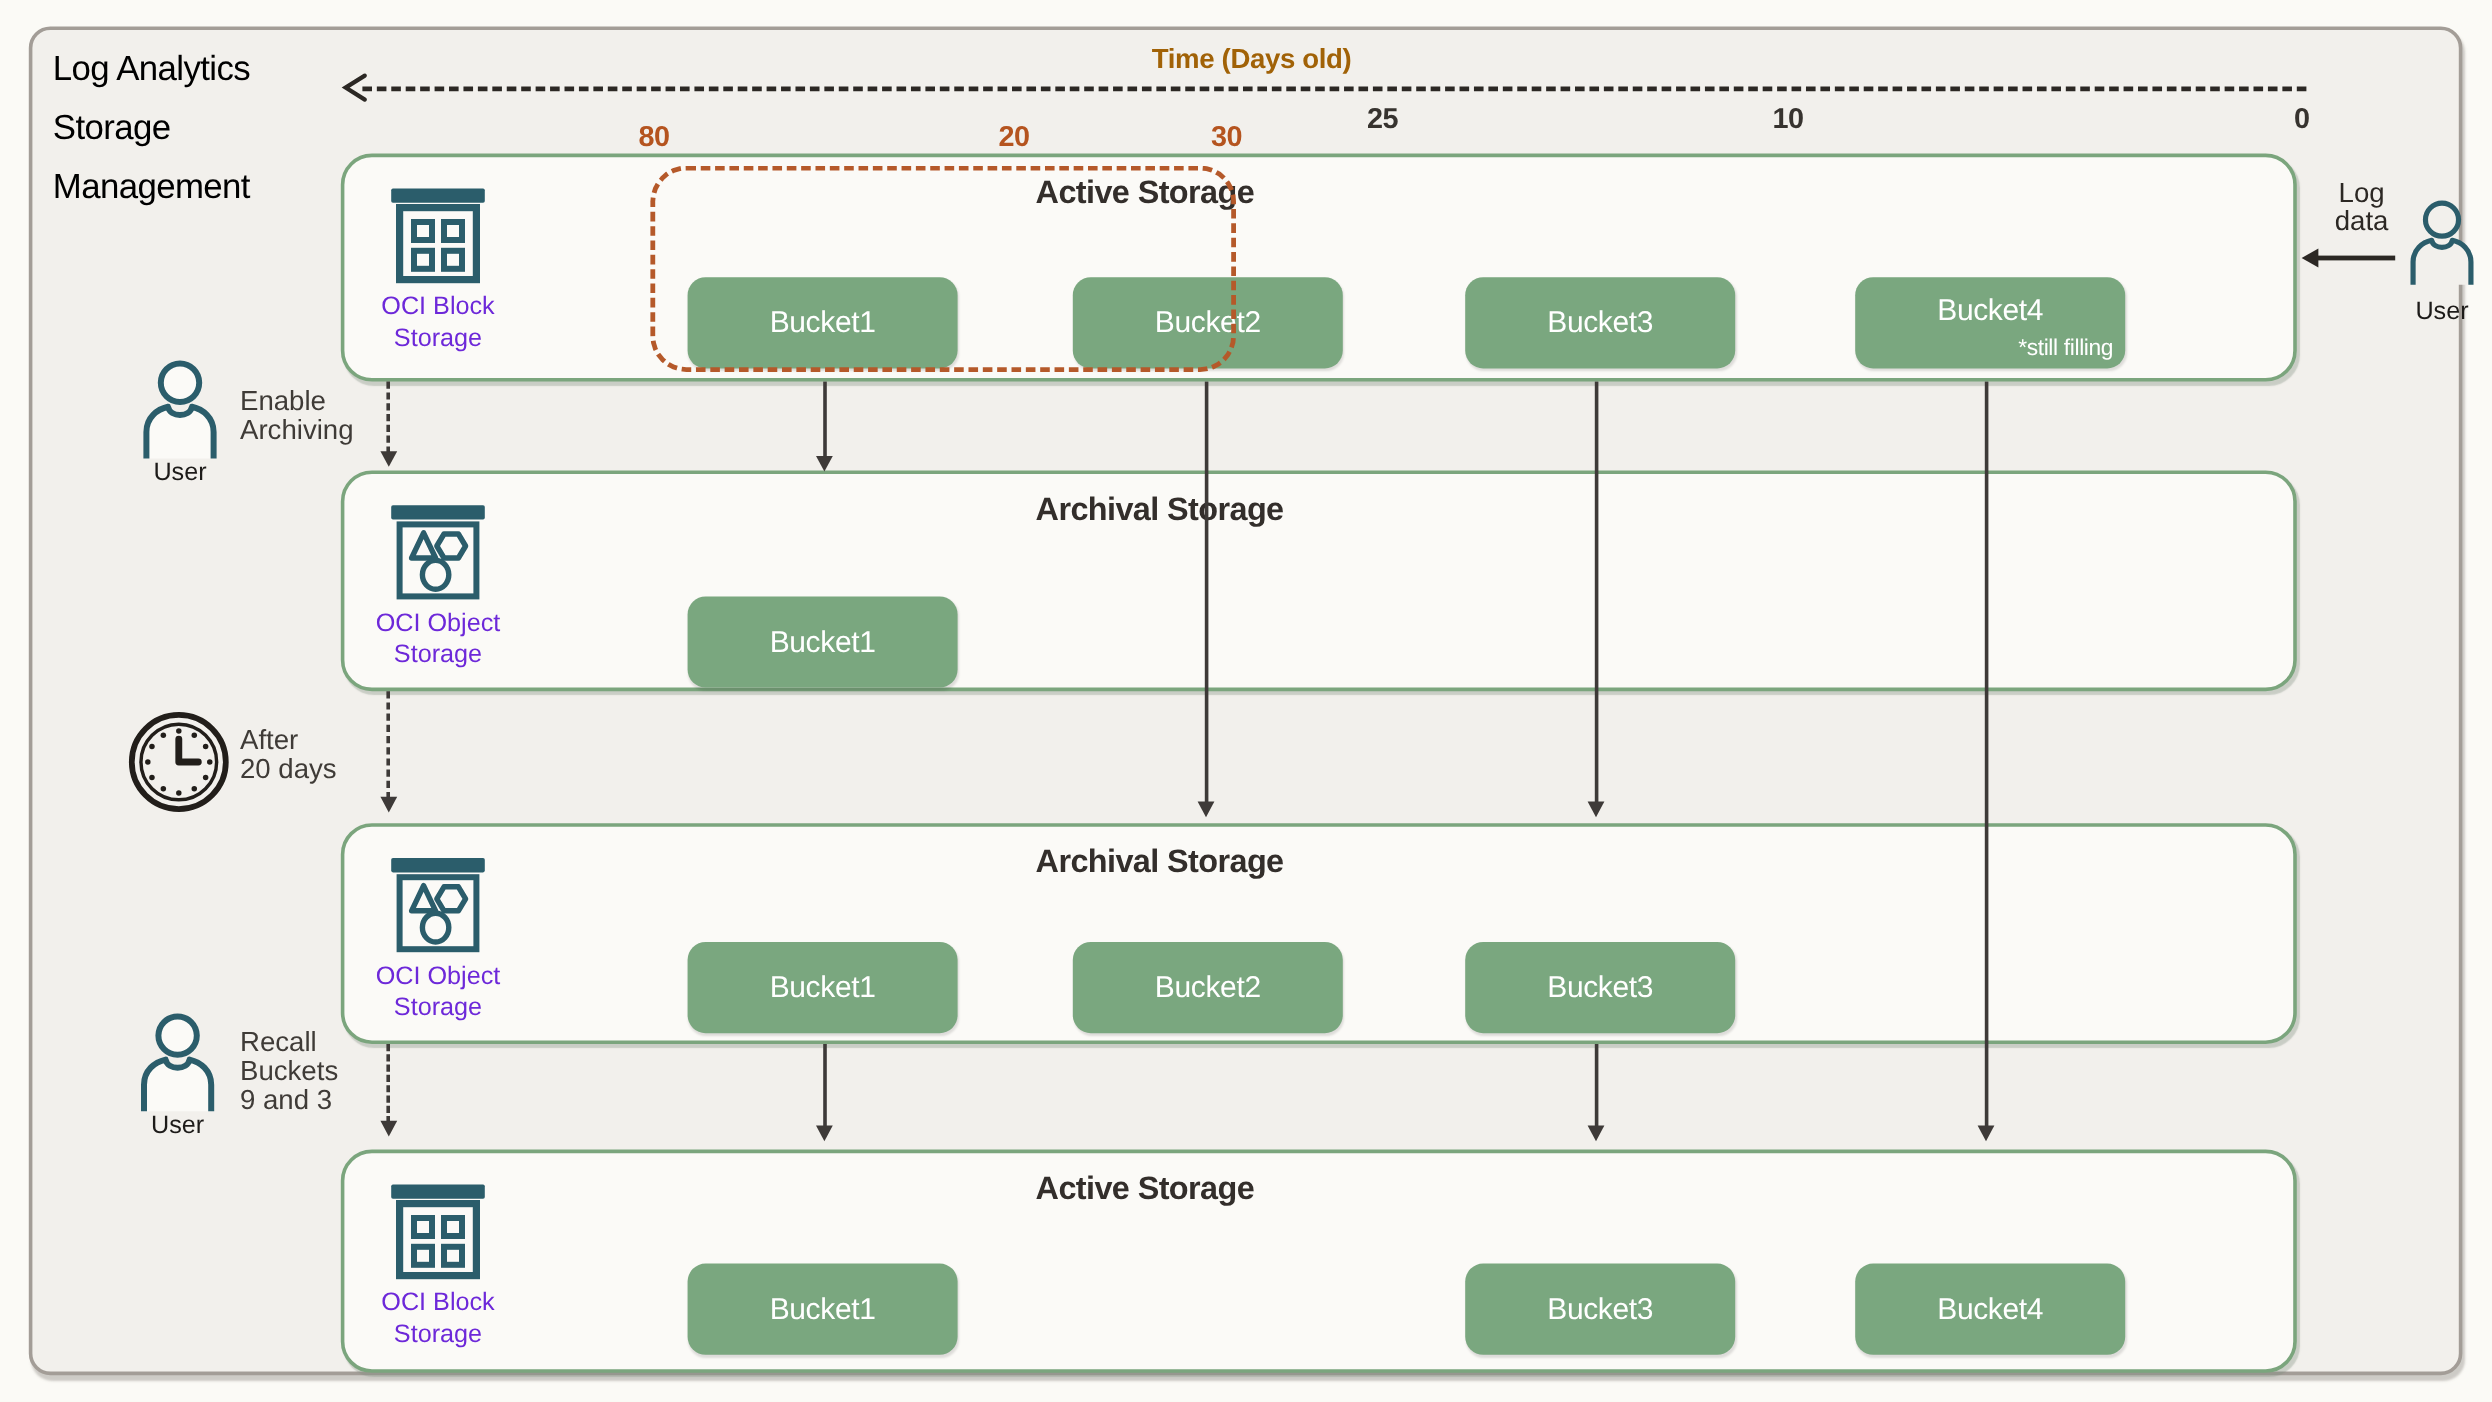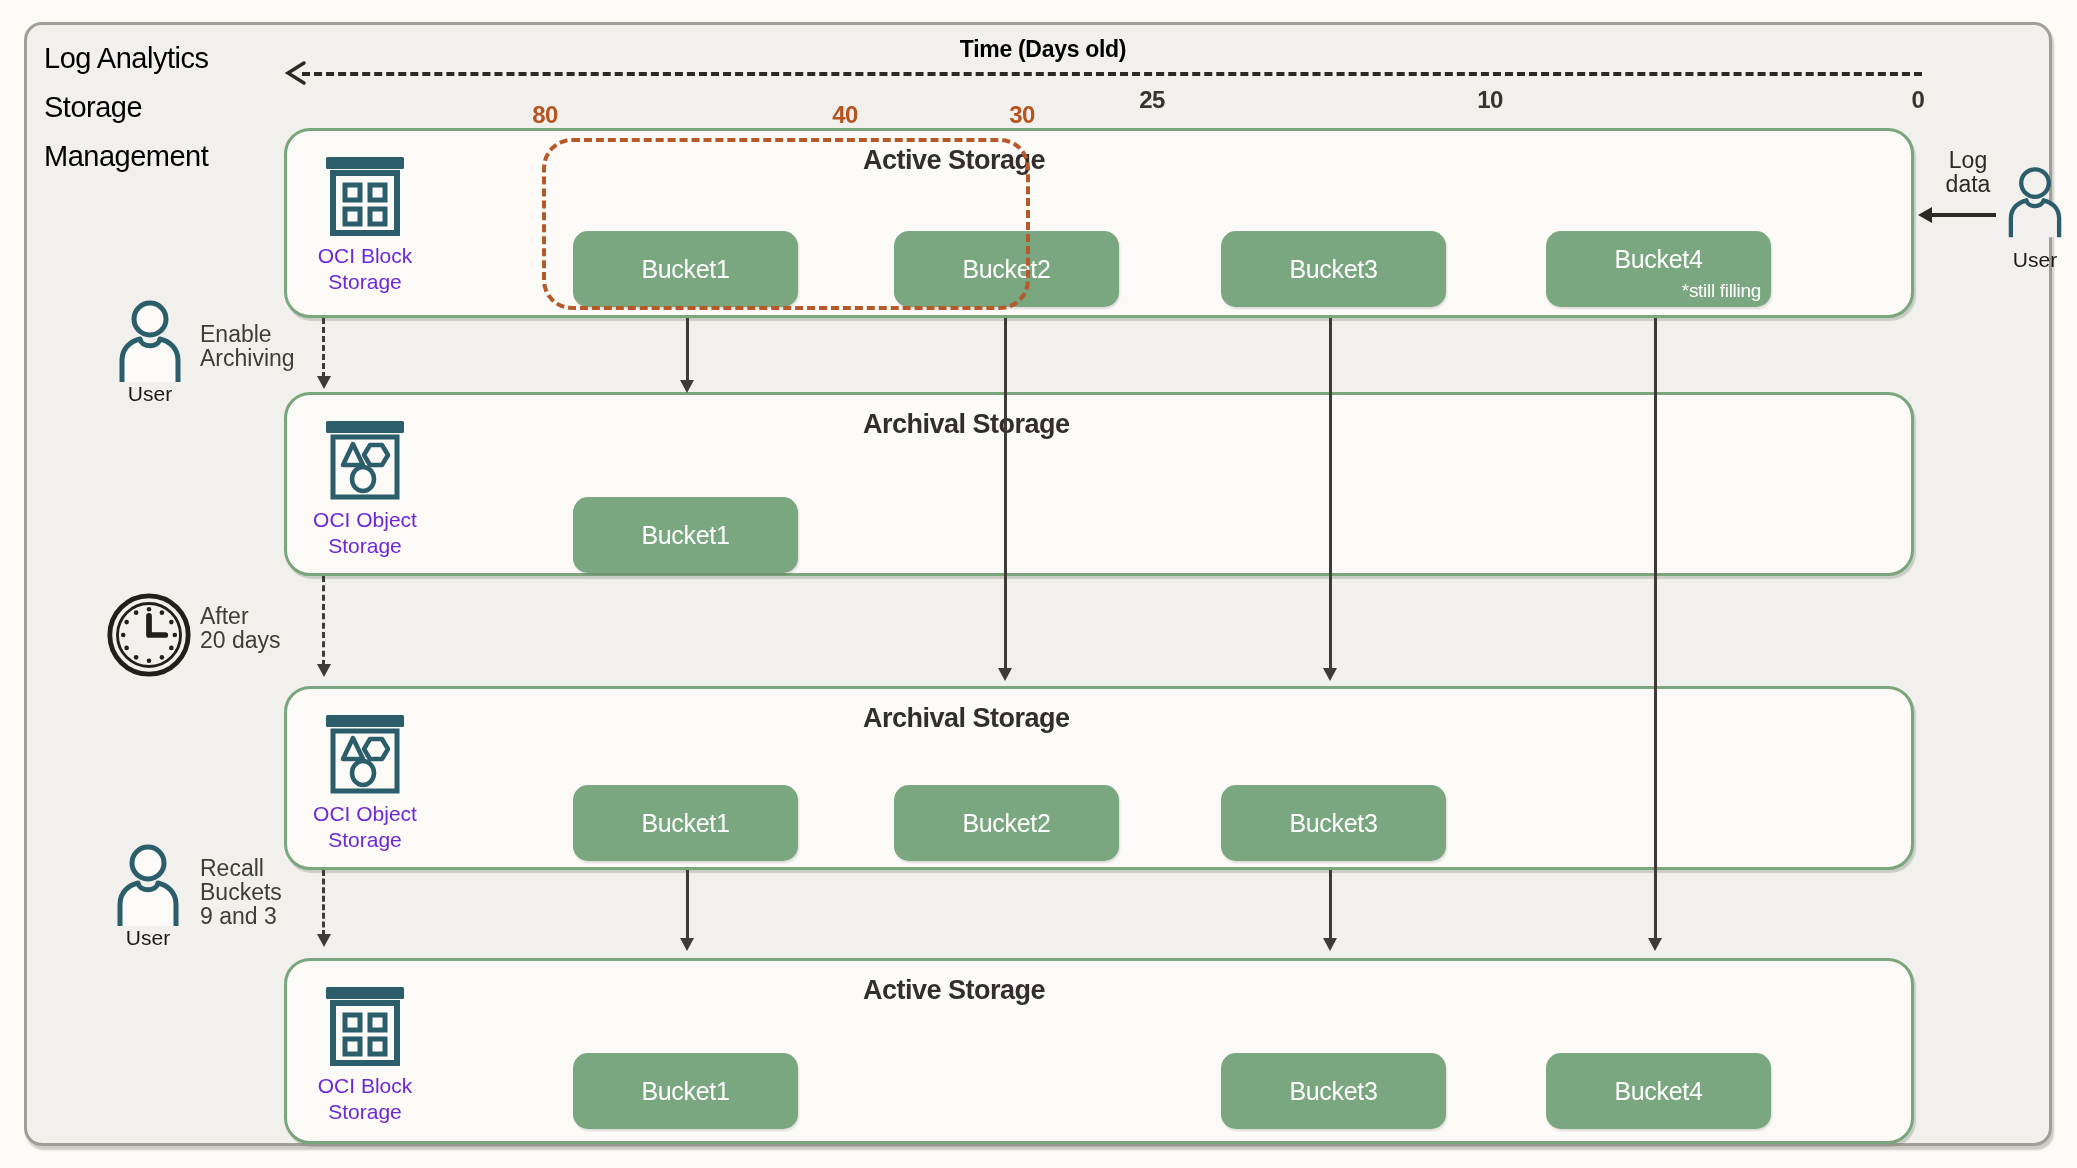--- a/index.html
+++ b/index.html
@@ -12,21 +12,21 @@
   
   .outer { left:24px; top:22px; width:2028px; height:1124px; background:#f2f0ec;
            border:3px solid #a39d97; border-radius:18px;
            box-shadow:2px 4px 2px rgba(120,114,108,.35); }
 
   .title { left:44px; top:34px; font-size:29px; font-weight:normal; color:#000000;
            line-height:49px; letter-spacing:-0.5px; }
 
   
   .tl-label { left:943px; top:36px; width:200px; text-align:center; font-size:23px;
-              font-weight:bold; color:#000000; letter-spacing:-0.3px; }
+              font-weight:bold; color:#a16207; letter-spacing:-0.3px; }
   .tl-line { left:302px; top:72px; width:1620px; height:0; border-top:4px dashed #2c2824; }
   .tl-chevron { left:284px; top:60px; }
   .tick { top:86px; width:60px; text-align:center; font-size:24px; font-weight:bold; letter-spacing:-0.5px; }
   .tick.orange { color:#b5541f;margin-top:15px; }
   .tick.dark { color:#37332f; }
   .tick0{left:515px}.tick1{left:815px}.tick2{left:992px}.tick3{left:1122px}.tick4{left:1460px}.tick5{left:1888px}
 
   
   .band { left:284px; width:1630px; background:#fbfaf7; border:3px solid #7ba57d;
           border-radius:26px; box-shadow:2px 3px 1px rgba(125,140,126,.35); }
@@ -78,21 +78,21 @@
   <div class="abs title pre">Log Analytics
 Storage
 Management</div>
 
   <div class="abs tl-label">Time (Days old)</div>
   <div class="abs tl-line"></div>
   <svg class="abs tl-chevron" width="26" height="26" viewBox="0 0 26 26">
     <polyline points="20,3 4,13 20,23" fill="none" stroke="#2c2824" stroke-width="3.5" stroke-linecap="round"></polyline>
   </svg>
   <div class="abs tick orange tick0">80</div>
-  <div class="abs tick orange tick1">40</div>
+  <div class="abs tick orange tick1">20</div>
   <div class="abs tick orange tick2">30</div>
   <div class="abs tick dark tick3">25</div>
   <div class="abs tick dark tick4">10</div>
   <div class="abs tick dark tick5">0</div>
 
   <div class="abs band band0">
     <div class="band-heading">Active Storage</div>
     <svg class="oci-icon" width="88" height="88" viewBox="0 0 88 88">
       <rect x="5" y="6" width="78" height="12" rx="1.5" fill="#2b5d6b"></rect>
       <rect x="12" y="22" width="64" height="60" fill="none" stroke="#2b5d6b" stroke-width="6"></rect>

